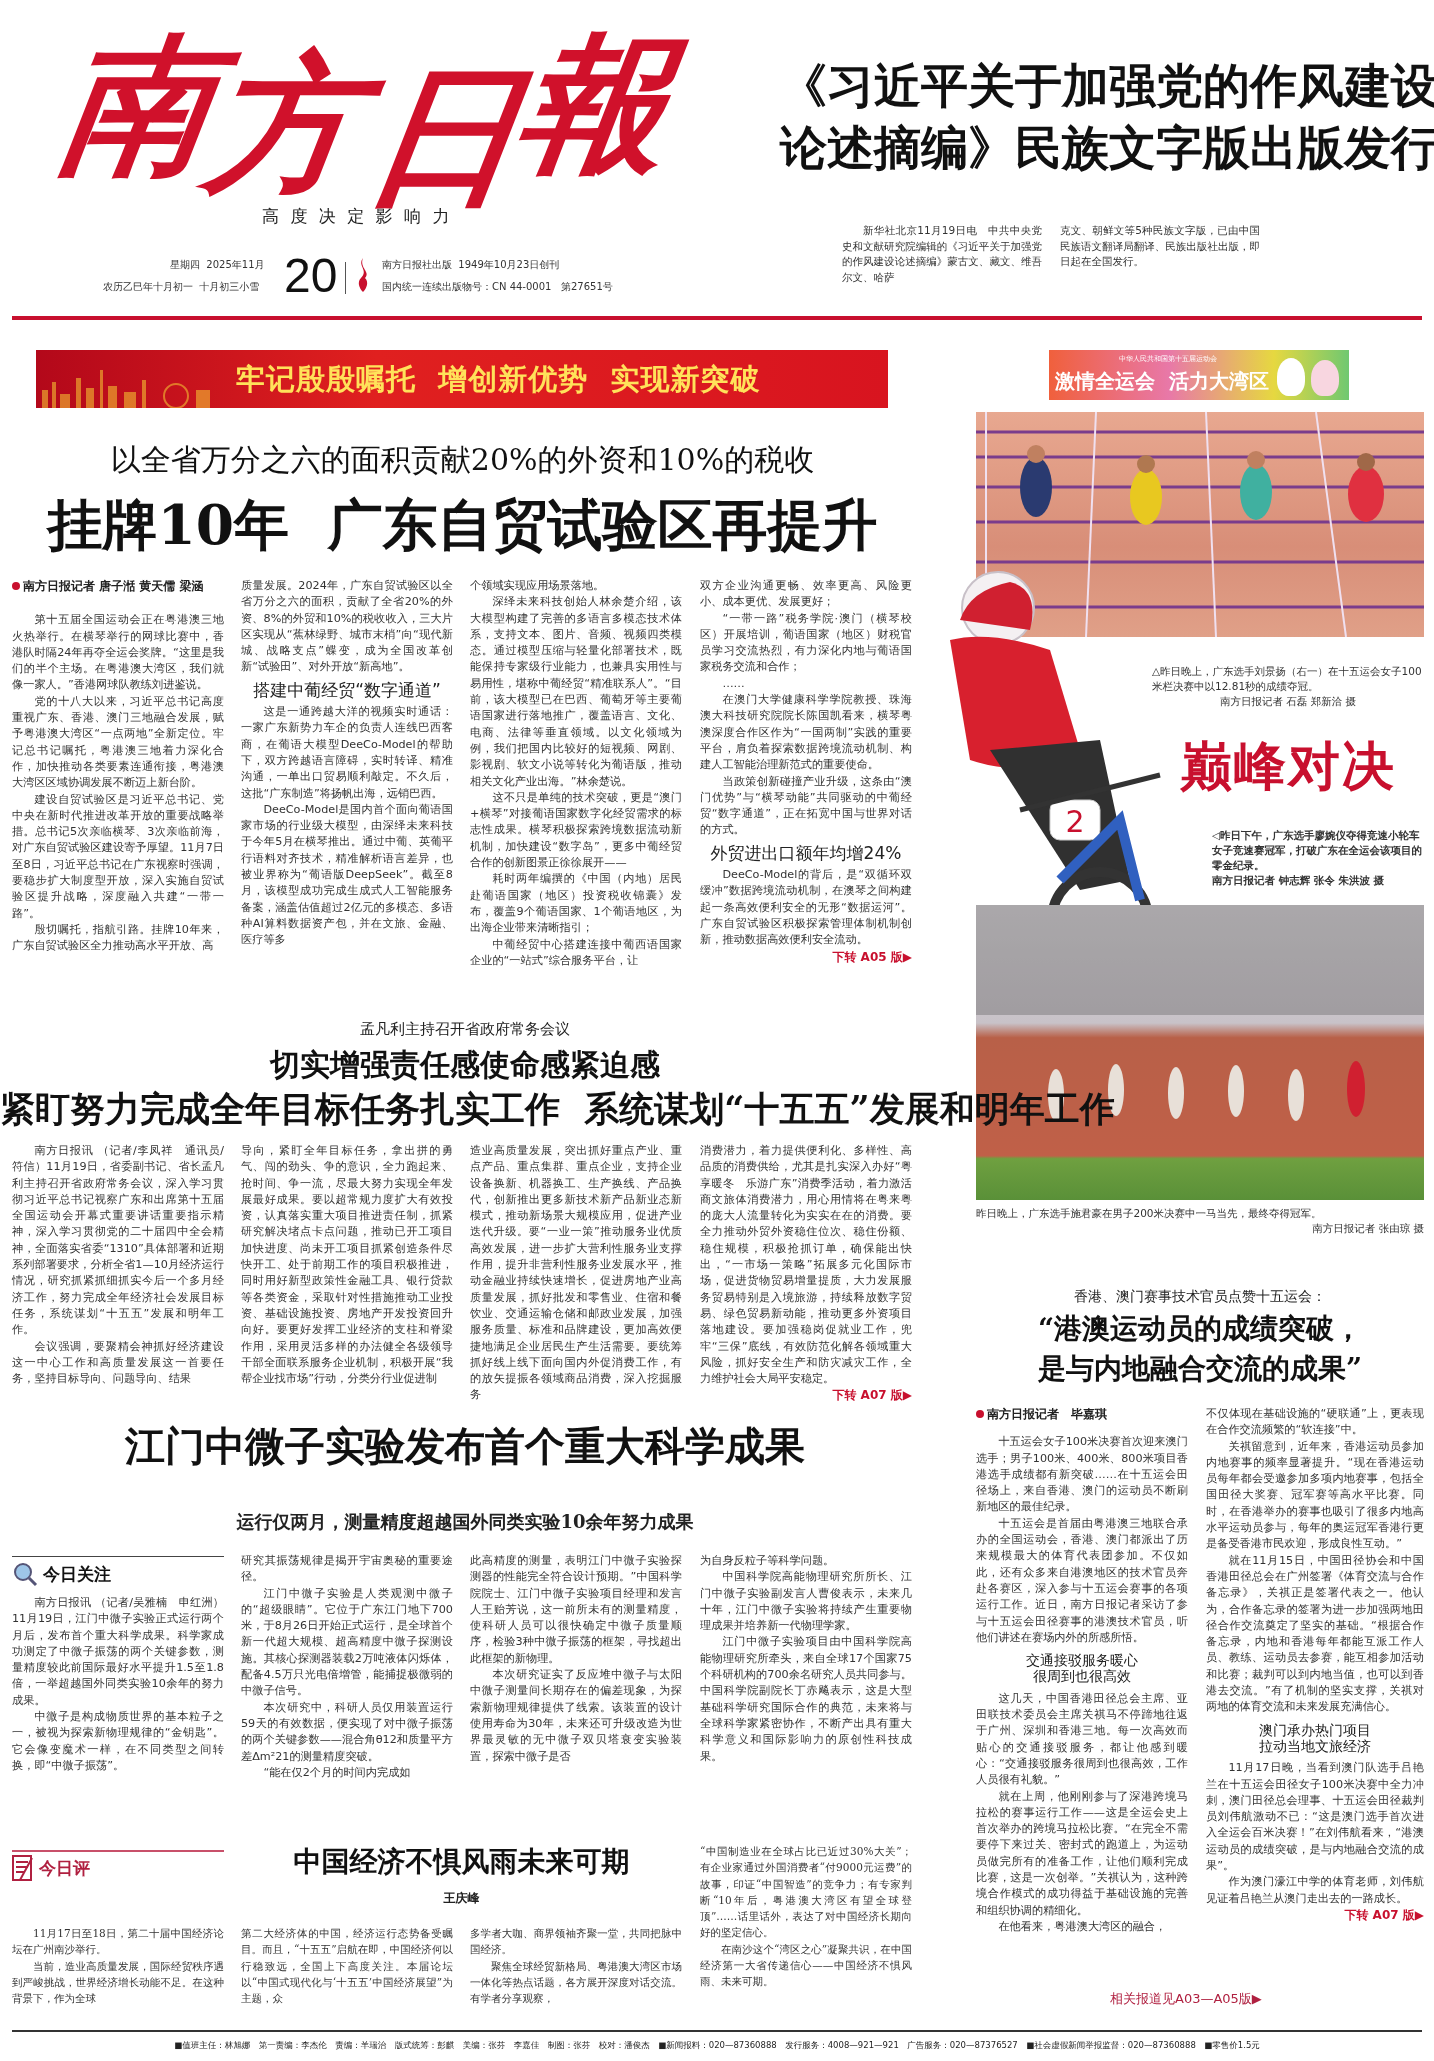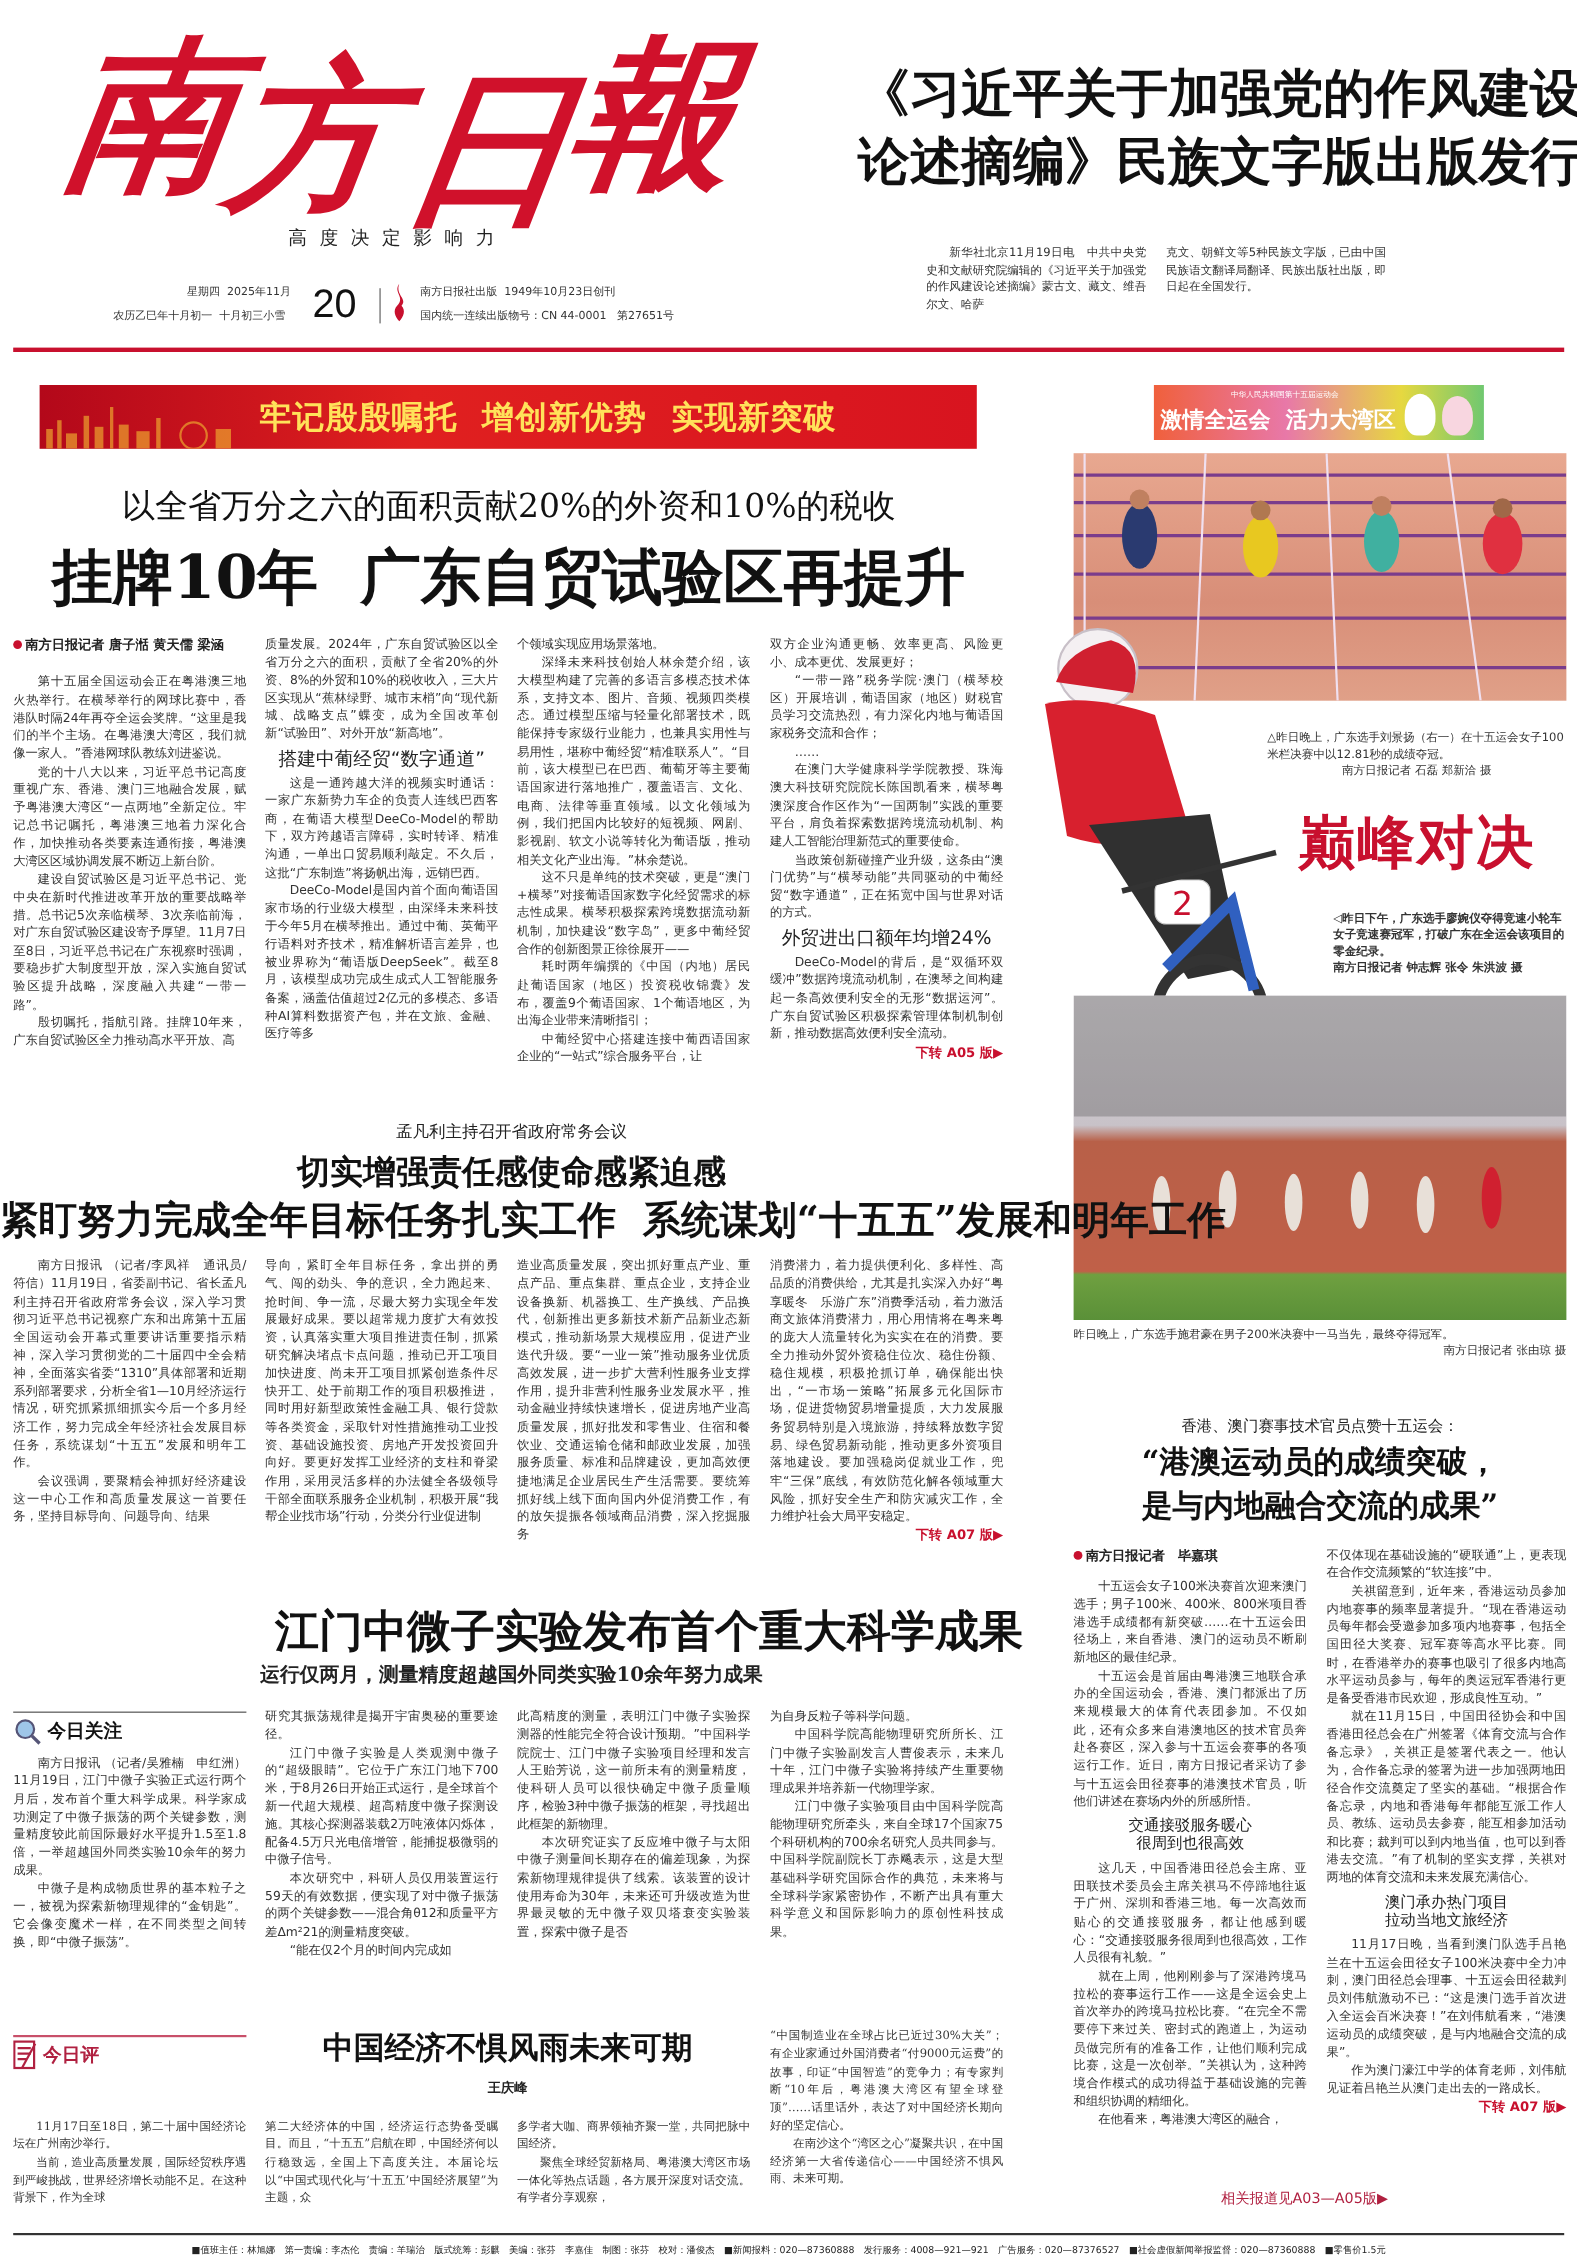--- a/index.html
+++ b/index.html
@@ -22,21 +22,21 @@
 <body>
 
 <div class="abs" style="left:0;top:0;width:760px;height:310px;">
   <div class="mast-char" style="left:62px;top:30px;">南</div>
   <div class="mast-char" style="left:210px;top:48px;">方</div>
   <div class="mast-char" style="left:370px;top:60px;">日</div>
   <div class="mast-char" style="left:520px;top:28px;">報</div>
   <div class="abs" style="left:262px;top:205px;font-size:17px;letter-spacing:3px;color:#222;white-space:pre;">高 度 决 定 影 响 力</div>
   <div class="abs" style="left:170px;top:258px;font-size:10px;color:#333;white-space:pre;">星期四  2025年11月</div>
   <div class="abs" style="left:103px;top:280px;font-size:10px;color:#333;white-space:pre;">农历乙巳年十月初一  十月初三小雪</div>
-  <div class="abs" style="left:284px;top:254px;font-size:36px;line-height:44px;font-family:'Liberation Sans',sans-serif;color:#111;">20</div>
+  <div class="abs" style="left:284px;top:254px;font-size:48px;line-height:44px;font-family:'Liberation Sans',sans-serif;color:#111;">20</div>
   <div class="abs" style="left:345px;top:262px;width:1px;height:32px;background:#555;"></div>
   <svg class="abs" style="left:355px;top:258px;" width="16" height="36" viewBox="0 0 16 36">
     <path d="M8 0 C2 8 14 12 6 20 C2 24 4 30 8 34 C12 30 14 24 10 20 C16 14 4 10 8 0Z" fill="#c8102e"></path>
   </svg>
   <div class="abs" style="left:382px;top:258px;font-size:10px;color:#333;white-space:pre;">南方日报社出版  1949年10月23日创刊</div>
   <div class="abs" style="left:382px;top:280px;font-size:10px;color:#333;white-space:pre;">国内统一连续出版物号：CN 44-0001   第27651号</div>
 </div>
 
 <div class="abs" style="left:780px;top:55px;width:650px;">
   <div class="serif" style="font-size:47px;font-weight:bold;line-height:62px;color:#111;white-space:nowrap;">《习近平关于加强党的作风建设</div>
@@ -224,21 +224,21 @@
   <p style="text-indent:0;">不仅体现在基础设施的“硬联通”上，更表现在合作交流频繁的“软连接”中。</p>
   <p>关祺留意到，近年来，香港运动员参加内地赛事的频率显著提升。“现在香港运动员每年都会受邀参加多项内地赛事，包括全国田径大奖赛、冠军赛等高水平比赛。同时，在香港举办的赛事也吸引了很多内地高水平运动员参与，每年的奥运冠军香港行更是备受香港市民欢迎，形成良性互动。”</p>
   <p>就在11月15日，中国田径协会和中国香港田径总会在广州签署《体育交流与合作备忘录》，关祺正是签署代表之一。他认为，合作备忘录的签署为进一步加强两地田径合作交流奠定了坚实的基础。“根据合作备忘录，内地和香港每年都能互派工作人员、教练、运动员去参赛，能互相参加活动和比赛；裁判可以到内地当值，也可以到香港去交流。”有了机制的坚实支撑，关祺对两地的体育交流和未来发展充满信心。</p>
   <div class="subhead" style="white-space:pre-line;font-size:14px;">澳门承办热门项目
 拉动当地文旅经济</div>
   <p>11月17日晚，当看到澳门队选手吕艳兰在十五运会田径女子100米决赛中全力冲刺，澳门田径总会理事、十五运会田径裁判员刘伟航激动不已：“这是澳门选手首次进入全运会百米决赛！”在刘伟航看来，“港澳运动员的成绩突破，是与内地融合交流的成果”。</p>
   <p>作为澳门濠江中学的体育老师，刘伟航见证着吕艳兰从澳门走出去的一路成长。</p>
   <div class="jump">下转 A07 版▶</div>
 </div>
 
-<div class="abs serif" style="left:0;top:1455px;width:930px;text-align:right;font-size:40px;font-weight:bold;color:#111;">江门中微子实验发布首个重大科学成果</div>
+<div class="abs serif" style="left:0;top:1419px;width:930px;text-align:center;font-size:40px;font-weight:bold;color:#111;">江门中微子实验发布首个重大科学成果</div>
 <div class="abs serif" style="left:0;top:1510px;width:930px;text-align:center;font-size:18px;font-weight:bold;color:#222;">运行仅两月，测量精度超越国外同类实验10余年努力成果</div>
 
 <div class="abs" style="left:12px;top:1556px;width:212px;border-top:1px solid #444;padding-top:4px;">
   <svg width="26" height="26" viewBox="0 0 26 26" style="vertical-align:middle;">
     <circle cx="11" cy="11" r="8" fill="#9ec6e8" stroke="#557" stroke-width="2"></circle>
     <line x1="17" y1="17" x2="24" y2="24" stroke="#557" stroke-width="3"></line>
   </svg>
   <span style="font-size:17px;font-weight:bold;color:#111;vertical-align:middle;">今日关注</span>
 </div>
 

